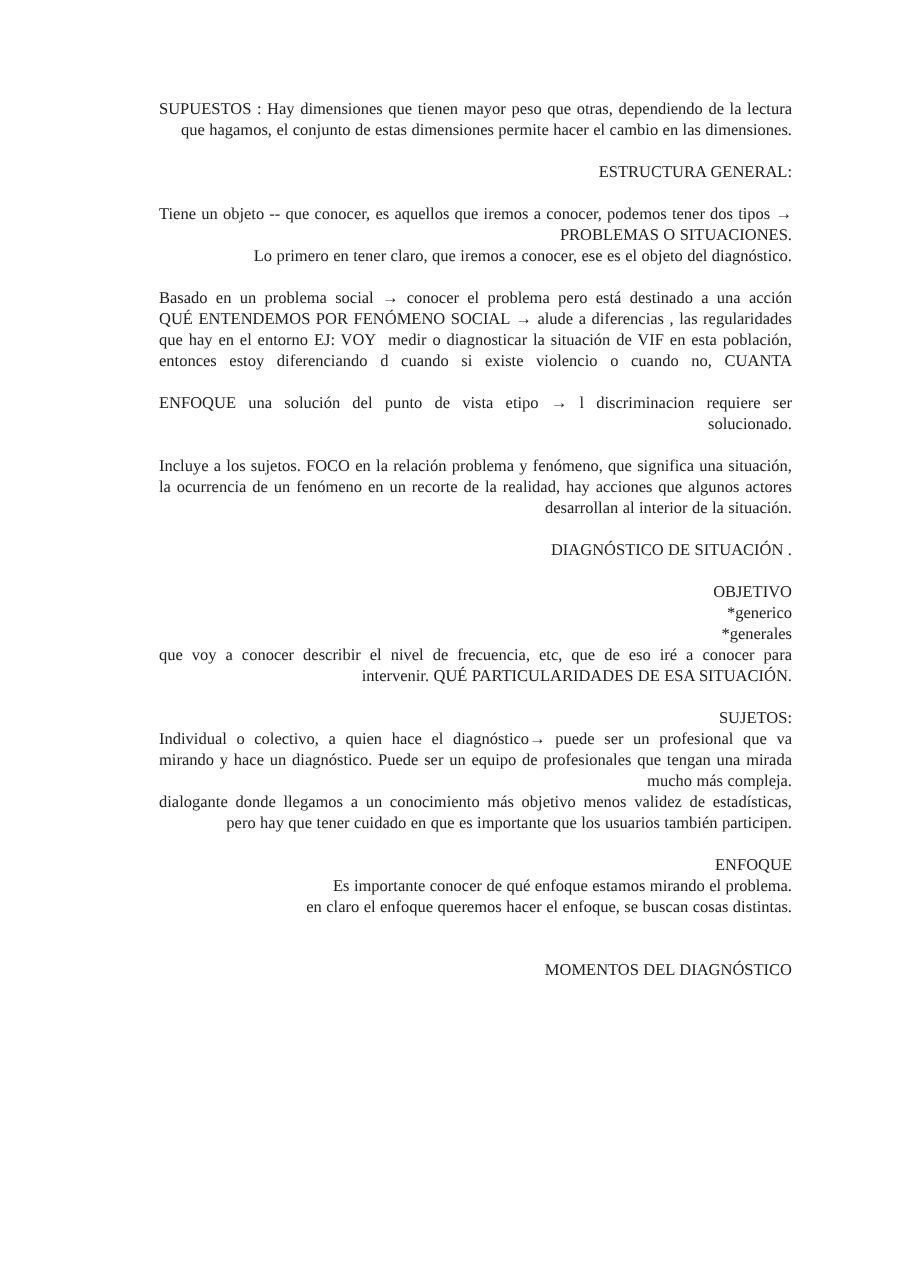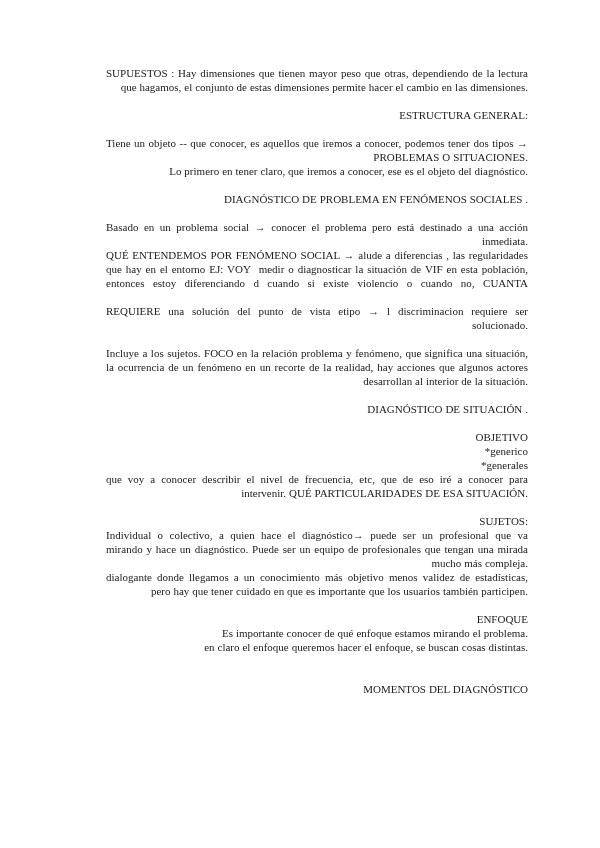--- a/index.html
+++ b/index.html
@@ -45,31 +45,27 @@
       </div>
       <div class="block" style="margin-top: 14px;">
         <div class="line">ESTRUCTURA GENERAL:</div>
       </div>
       <div class="block" style="margin-top: 14px;">
         <div class="line j">Tiene un objeto -- que conocer, es aquellos que iremos a conocer, podemos tener dos tipos →</div>
         <div class="line">PROBLEMAS O SITUACIONES.</div>
         <div class="line">Lo primero en tener claro, que iremos a conocer, ese es el objeto del diagnóstico.</div>
       </div>
       <div class="block" style="margin-top: 14px;">
-        <div class="line">DIAGNÓSTICO DE PROBLEMA EN FENÓMENOS SOCIALES .</div>
-      </div>
-      <div class="block" style="margin-top: 14px;">
         <div class="line j">Basado en un problema social → conocer el problema pero está destinado a una acción</div>
-        <div class="line">inmediata.</div>
         <div class="line j">QUÉ ENTENDEMOS POR FENÓMENO SOCIAL → alude a diferencias , las regularidades</div>
         <div class="line j">que hay en el entorno EJ: VOY&nbsp; medir o diagnosticar la situación de VIF en esta población,</div>
         <div class="line j">entonces estoy diferenciando d cuando si existe violencio o cuando no, CUANTA</div>
       </div>
       <div class="block" style="margin-top: 14px;">
-        <div class="line j">REQUIERE una solución del punto de vista etipo → l discriminacion requiere ser</div>
+        <div class="line j">ENFOQUE una solución del punto de vista etipo → l discriminacion requiere ser</div>
         <div class="line">solucionado.</div>
       </div>
       <div class="block" style="margin-top: 14px;">
         <div class="line j">Incluye a los sujetos. FOCO en la relación problema y fenómeno, que significa una situación,</div>
         <div class="line j">la ocurrencia de un fenómeno en un recorte de la realidad, hay acciones que algunos actores</div>
         <div class="line">desarrollan al interior de la situación.</div>
       </div>
       <div class="block" style="margin-top: 14px;">
         <div class="line">DIAGNÓSTICO DE SITUACIÓN .</div>
       </div>

